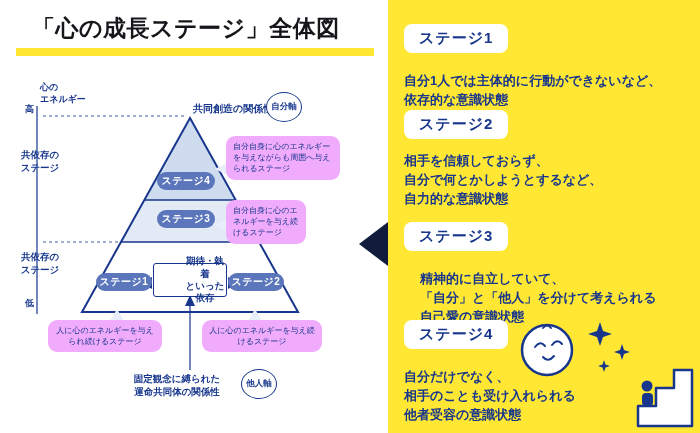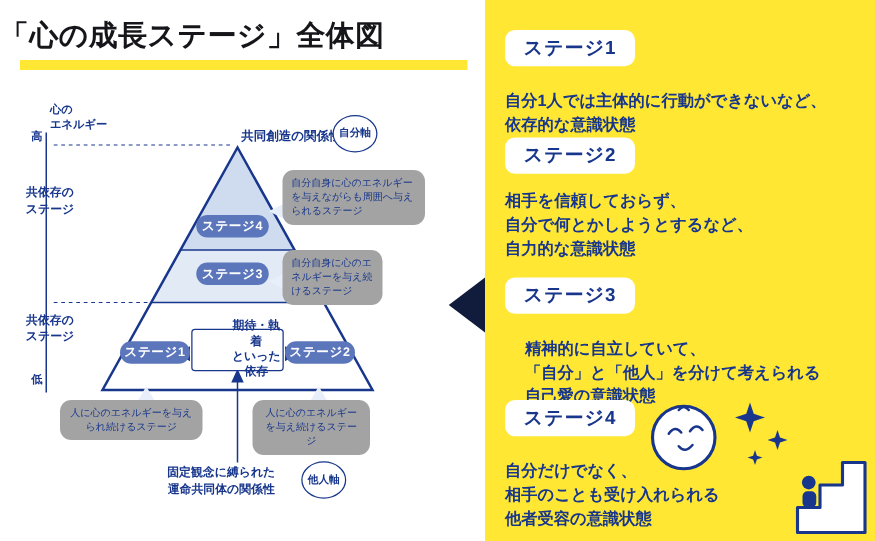--- a/index.html
+++ b/index.html
@@ -2,46 +2,46 @@
 <html><head>
 <meta charset="utf-8">
 <style>
   html,body{margin:0;padding:0;}
   body{font-family:"Liberation Sans","DejaVu Sans",sans-serif;}
   .page{position:relative;width:700px;height:433px;background:#ffffff;overflow:hidden;color:#17368C;}
   .abs{position:absolute;}
   .pre{white-space:pre-line;}
 
   
-  .title{left:0;top:13px;font-size:23px;font-weight:800;color:#15151a;letter-spacing:0.5px;}
+  .title{left:32px;top:13px;font-size:23px;font-weight:800;color:#15151a;letter-spacing:0.5px;}
   .title-underline{left:16px;top:48px;width:358px;height:8px;background:#FFE733;}
   .axis-label{left:16px;top:82px;font-size:9px;line-height:1.3;font-weight:600;margin-left:24px;}
   .axis-high{left:25px;top:103px;font-size:9px;font-weight:600;}
   .axis-low{left:25px;top:297px;font-size:9px;font-weight:600;}
   .region{width:68px;text-align:center;font-size:9.5px;line-height:1.4;font-weight:600;}
   .region-upper{left:6px;top:148px;}
   .region-lower{left:6px;top:250px;}
   .apex-label{left:193px;top:102px;font-size:10px;font-weight:700;}
   .axis-badge{width:36px;height:30px;border:1.2px solid #17368C;border-radius:50%;background:#fff;
     display:flex;align-items:center;justify-content:center;font-size:8.5px;font-weight:700;box-sizing:border-box;}
   .self-axis{left:266px;top:92px;}
   .other-axis{left:241px;top:369px;}
   .pill{background:#5B76BB;color:#fff;border-radius:9px;font-size:10px;font-weight:700;
     display:flex;align-items:center;justify-content:center;height:18px;letter-spacing:0.5px;}
   .pill4{left:157px;top:172px;width:58px;}
   .pill3{left:157px;top:210px;width:58px;}
   .pill1{left:96px;top:273px;width:56px;}
   .pill2{left:228px;top:273px;width:56px;}
   .center-box{left:153px;top:263px;width:74px;height:34px;background:#fff;border:1.3px solid #17368C;border-radius:3px;
     display:flex;align-items:center;justify-content:center;text-align:center;font-size:9.5px;font-weight:700;line-height:1.3;box-sizing:border-box;padding-left:30px;}
-  .callout{background:#a3a3a3;border-radius:9px;font-size:8px;line-height:1.4;padding:5px 7px;box-sizing:border-box;color:#17368C;}
+  .callout{background:#f0abfc;border-radius:9px;font-size:8px;line-height:1.4;padding:5px 7px;box-sizing:border-box;color:#17368C;}
   .callout-s4{left:226px;top:136px;width:114px;}
   .callout-s3{left:226px;top:200px;width:80px;}
   .callout-s1{left:48px;top:320px;width:114px;text-align:center;}
-  .callout-s2{left:202px;top:320px;width:94px;text-align:center;}
+  .callout-s2{left:202px;top:320px;width:120px;text-align:center;}
   .bottom-label{left:114px;top:372px;width:126px;text-align:center;font-size:9.5px;font-weight:700;line-height:1.4;}
 
   
   .panel-bg{left:388px;top:0;width:312px;height:433px;background:#FFE733;}
   .panel-notch{left:359px;top:222px;width:0;height:0;
     border-top:22px solid transparent;border-bottom:22px solid transparent;border-right:29px solid #111C3D;}
   .stage-badge{background:#fff;color:#17368C;font-size:15px;font-weight:800;border-radius:8px;
     padding:5px 15px;display:inline-block;letter-spacing:1px;}
   .stage-text{font-size:13px;font-weight:700;line-height:1.45;color:#17368C;margin-top:12px;}
   .b1{left:404px;top:24px;}  .t1{left:404px;top:60px;}

